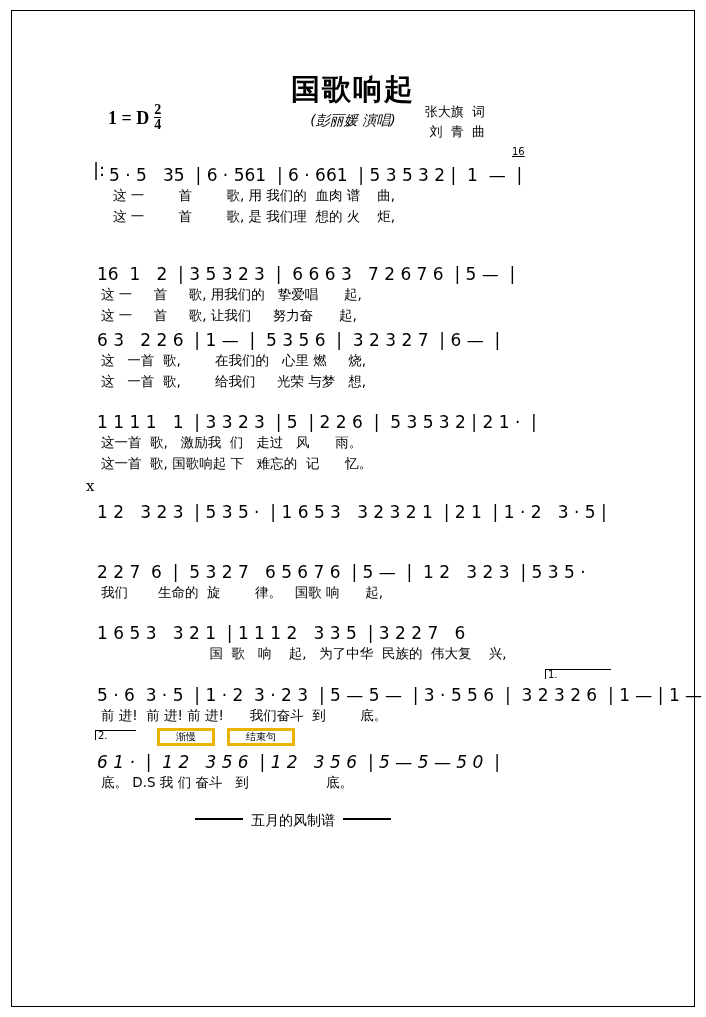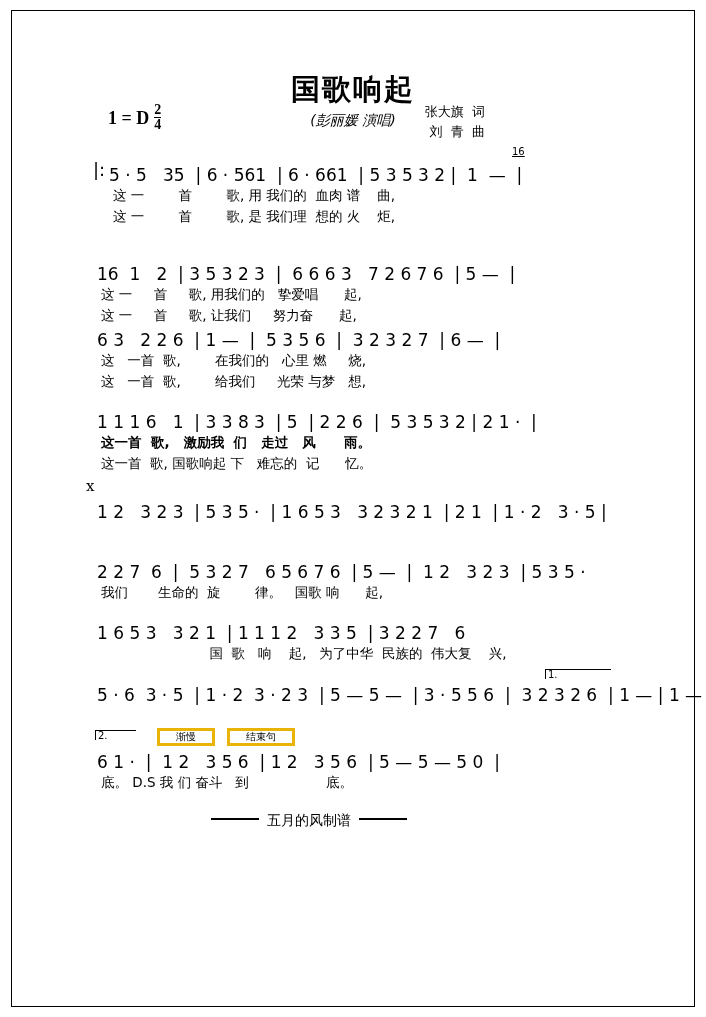--- a/index.html
+++ b/index.html
@@ -146,21 +146,21 @@
     font-family: "DejaVu Serif", serif;
     font-size: 15px;
   }
   .footer-credit {
     position: absolute;
     width: 586px;
     text-align: center;
     font-family: "DejaVu Sans", sans-serif;
     font-size: 14px;
     top: 812px;
-    left: 16px;
+    left: 0;
   }
   .footer-credit .dash {
     display: inline-block;
     width: 48px;
     border-top: 2px solid #000;
     vertical-align: 5px;
     margin: 0 8px;
   }
   .box-note {
     position: absolute;
@@ -212,23 +212,23 @@
   <div class="system" style="top:320px;">
     <div class="notes-row" style="padding-left:2px;">
       <span class="nt">6 3   2 2 6  | 1 —  |  5 3 5 6  |  3 2 3 2 7  | 6 —  |</span>
     </div>
     <div class="lyric-row" style="padding-left:6px;">这   一首  歌,        在我们的   心里 燃     烧,</div>
     <div class="lyric-row" style="padding-left:6px;">这   一首  歌,        给我们     光荣 与梦   想,</div>
   </div>
 
   <div class="system" style="top:402px;">
     <div class="notes-row" style="padding-left:2px;">
-      <span class="nt">1 1 1 6   1  | 3 3 8 3  | 5  | 2 2 6  |  5 3 5 3 2 | 2 1 ·  |</span>
-    </div>
-    <div class="lyric-row" style="padding-left:6px;font-weight:bold;">这一首  歌,   激励我  们   走过   风      雨。</div>
+      <span class="nt">1 1 1 1   1  | 3 3 2 3  | 5  | 2 2 6  |  5 3 5 3 2 | 2 1 ·  |</span>
+    </div>
+    <div class="lyric-row" style="padding-left:6px;">这一首  歌,   激励我  们   走过   风      雨。</div>
     <div class="lyric-row" style="padding-left:6px;">这一首  歌, 国歌响起 下   难忘的  记      忆。</div>
   </div>
 
   <div class="system" style="top:492px;">
     <div class="segno" style="left:-9px; top:-15px;">x</div>
     <div class="notes-row" style="padding-left:2px;">
       <span class="nt">1 2   3 2 3  | 5 3 5 ·  | 1 6 5 3   3 2 3 2 1  | 2 1  | 1 · 2   3 · 5 |</span>
     </div>
   </div>
 
@@ -245,28 +245,29 @@
     </div>
     <div class="lyric-row" style="padding-left:6px;">国  歌   响    起,   为了中华  民族的  伟大复    兴,</div>
   </div>
 
   <div class="system" style="top:675px;">
     <div class="ending-box" style="left:450px; top:-6px; width:65px;"></div>
     <div class="ending-label" style="left:453px; top:-6px;">1.</div>
     <div class="notes-row" style="padding-left:2px;">
       <span class="nt">5 · 6  3 · 5  | 1 · 2  3 · 2 3  | 5 — 5 —  | 3 · 5 5 6  |  3 2 3 2 6  | 1 — | 1 — :|</span>
     </div>
+    <div class="lyric-row" style="padding-left:6px;">前 进!  前 进! 前 进!      我们奋斗  到        底。</div>
   </div>
 
   <div class="system" style="top:730px;">
     <div class="ending-box" style="left:0px; top:0px; width:40px;"></div>
     <div class="ending-label" style="left:3px; top:0px;">2.</div>
     <div class="box-note" style="left:62px; top:-2px;">渐慢</div>
     <div class="box-note" style="left:132px; top:-2px;">结束句</div>
-    <div class="notes-row" style="padding-left:2px; margin-top:12px;">
+    <div class="notes-row" style="padding-left:2px; margin-top:12px;font-style:italic;">
       <span class="nt">6 1 ·  |  1 2   3 5 6  | 1 2   3 5 6  | 5 — 5 — 5 0  |</span>
     </div>
     <div class="lyric-row" style="padding-left:6px;">底。 D.S 我 们 奋斗   到                  底。</div>
   </div>
 
   <div class="footer-credit">
     <span class="dash"></span><span>五月的风制谱</span><span class="dash"></span>
   </div>
 </div>
 

